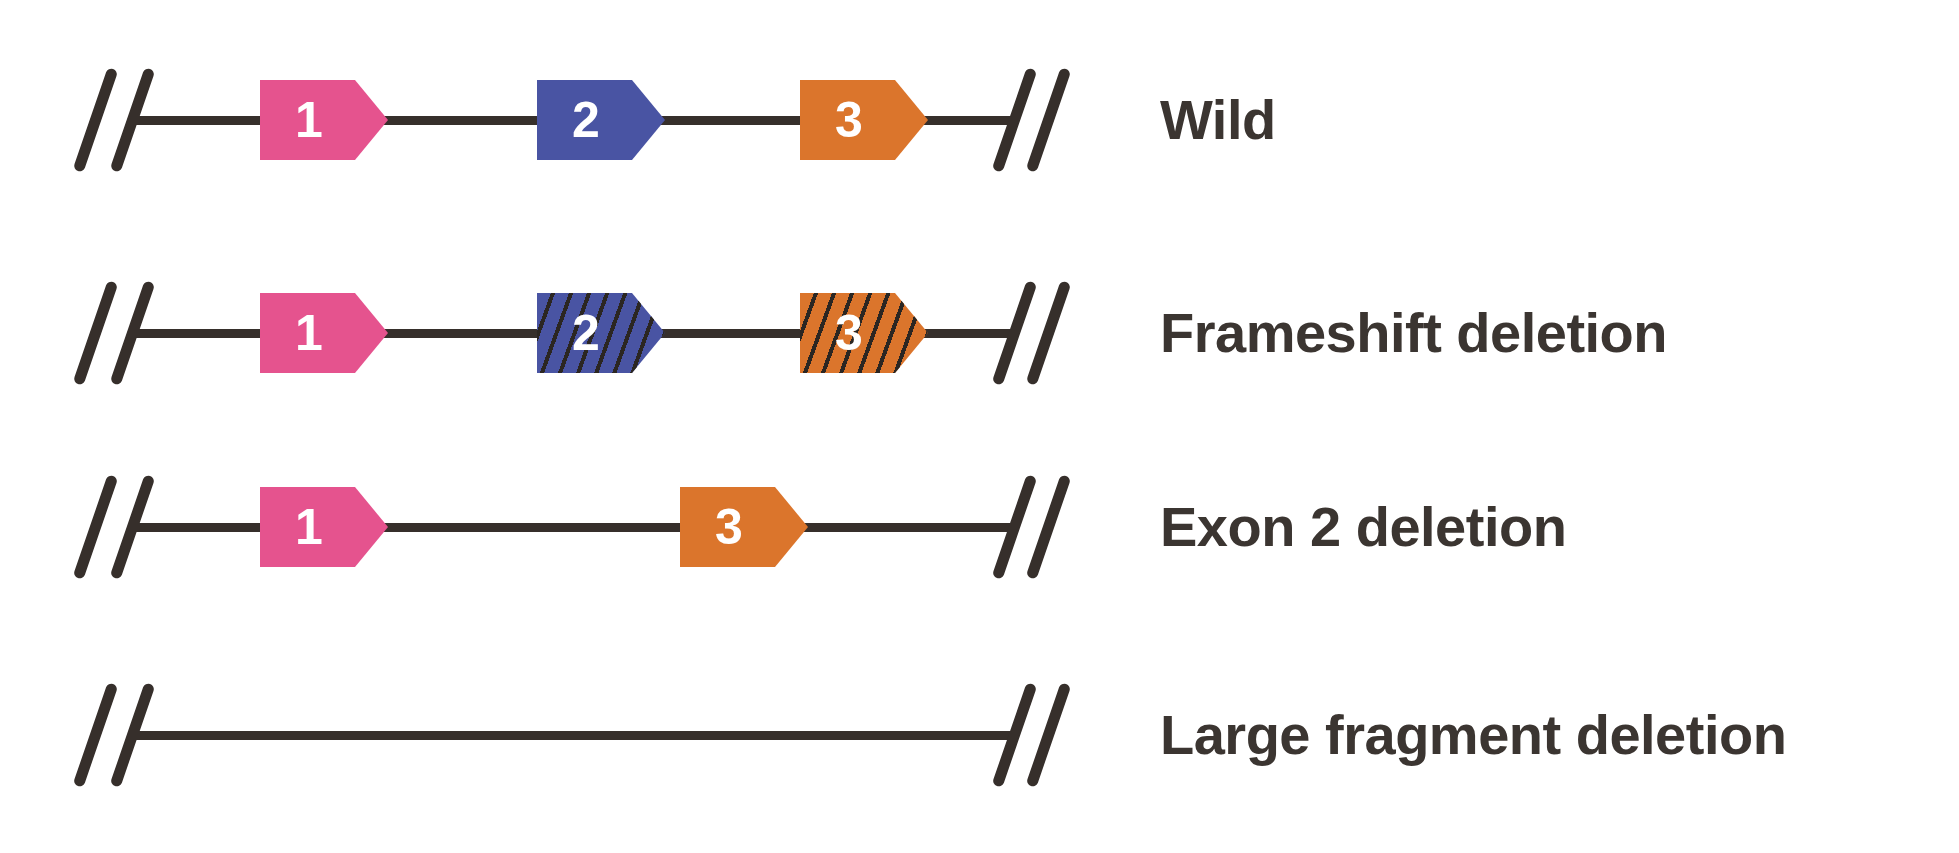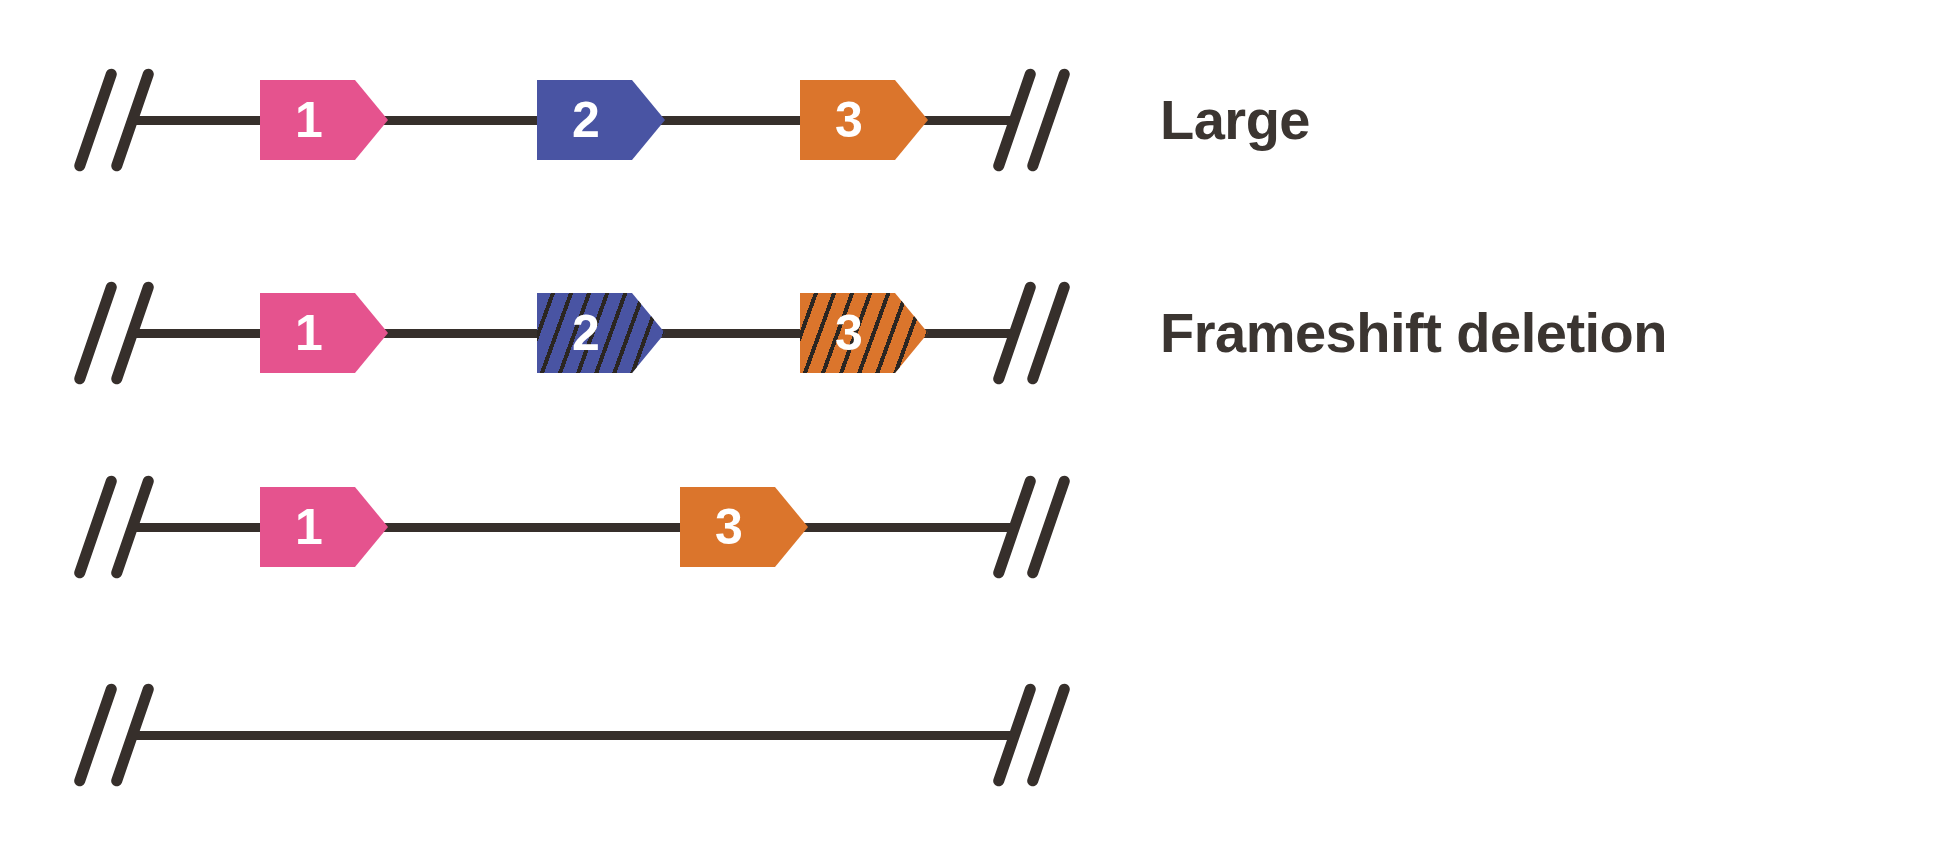--- a/index.html
+++ b/index.html
@@ -115,21 +115,21 @@
       <span class="num">1</span>
     </div>
     <div class="exon c2 pos-e2">
       <span class="num">2</span>
     </div>
     <div class="exon c3 pos-e3">
       <span class="num">3</span>
     </div>
     <div class="slash s3"></div>
     <div class="slash s4"></div>
-    <div class="row-label">Large</div>
+    <div class="row-label">Wild</div>
   </div>
 
   <div class="row row-frameshift">
     <div class="slash s1"></div>
     <div class="slash s2"></div>
     <div class="dna-line"></div>
     <div class="exon c1 pos-e1">
       <span class="num">1</span>
     </div>
     <div class="exon c2 pos-e2 hatched">
@@ -148,23 +148,25 @@
     <div class="slash s2"></div>
     <div class="dna-line"></div>
     <div class="exon c1 pos-e1">
       <span class="num">1</span>
     </div>
     <div class="exon c3 pos-e3-shifted">
       <span class="num">3</span>
     </div>
     <div class="slash s3"></div>
     <div class="slash s4"></div>
+    <div class="row-label">Exon 2 deletion</div>
   </div>
 
   <div class="row row-large-del">
     <div class="slash s1"></div>
     <div class="slash s2"></div>
     <div class="dna-line"></div>
     <div class="slash s3"></div>
     <div class="slash s4"></div>
+    <div class="row-label">Large fragment deletion</div>
   </div>
 
 </div>
 
 </body></html>

